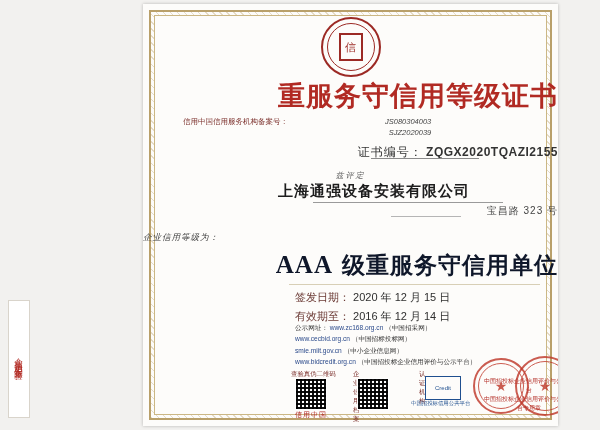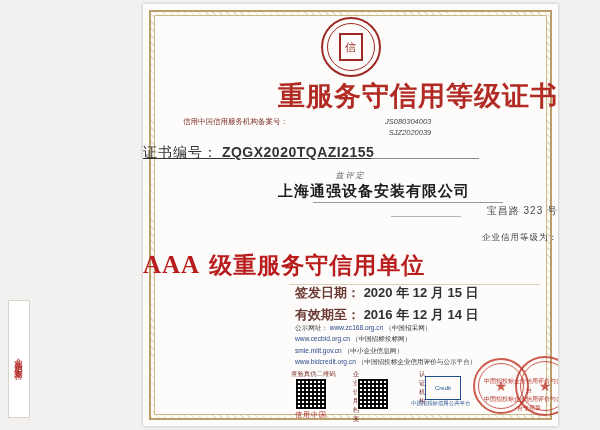--- a/index.html
+++ b/index.html
@@ -73,21 +73,21 @@
     font-size:7.5px;color:#7b2e2a;
     line-height:1.45;
     margin-left:12px;
   }
   .filing .codes{
     position:absolute;left:202px;top:0;
     color:#444;text-align:right;white-space:nowrap;font-style:italic;
   }
   .cert-no{
     position:absolute;left:0;right:0;top:140px;
-    text-align:left;font-size:14px;color:#333;text-decoration:underline;
+    text-align:right;font-size:12px;color:#333;
   }
   .cert-no .label{letter-spacing:1px;}
   .cert-no .val{font-weight:bold;letter-spacing:.5px;}
   .cert-no-rule{
     position:absolute;left:228px;top:154px;width:108px;
     border-bottom:1px solid #8a8a8a;
   }
   .awarded-to{
     position:absolute;left:0;right:0;top:166px;
     text-align:center;font-size:8px;color:#5a5a5a;letter-spacing:2px;font-style:italic;
@@ -107,34 +107,34 @@
   .address{
     position:absolute;left:0;right:0;top:200px;
     text-align:right;font-size:10px;color:#444;letter-spacing:1px;
   }
   .address-rule{
     position:absolute;left:248px;top:212px;width:70px;
     border-bottom:1px solid #b5b5b5;
   }
   .grade-label{
     position:absolute;left:0;right:0;top:228px;
-    text-align:right;font-size:8.5px;color:#3a3a3a;letter-spacing:1px;
+    text-align:left;font-size:8.5px;color:#3a3a3a;letter-spacing:1px;font-style:italic;
   }
   .grade{
     position:absolute;left:0;right:0;top:246px;
-    text-align:left;
-    font-family:"DejaVu Sans", sans-serif;
-    font-size:23px;font-weight:bold;color:#b91c1c;
+    text-align:right;
+    font-family:"DejaVu Sans", sans-serif;
+    font-size:23px;font-weight:bold;color:#0f172a;
     letter-spacing:1px;
   }
   .grade .aaa{font-family:"Liberation Serif", serif;font-size:25px;}
   
   .dates{
-    position:absolute;left:152px;top:278px;
-    font-size:13px;color:#2f2f2f;line-height:1.7;font-weight:bold;
+    position:absolute;left:152px;top:284px;
+    font-size:11px;color:#2f2f2f;line-height:1.7;
   }
   .dates .k{color:#6b3a35;}
   .sites{
     position:absolute;left:152px;top:318px;
     font-size:6.6px;color:#2b4a8b;line-height:1.72;
   }
   .sites .note{color:#333;}
   .hr-thin{
     position:absolute;left:146px;right:18px;top:280px;
     border-bottom:1px solid #d8cfb6;

